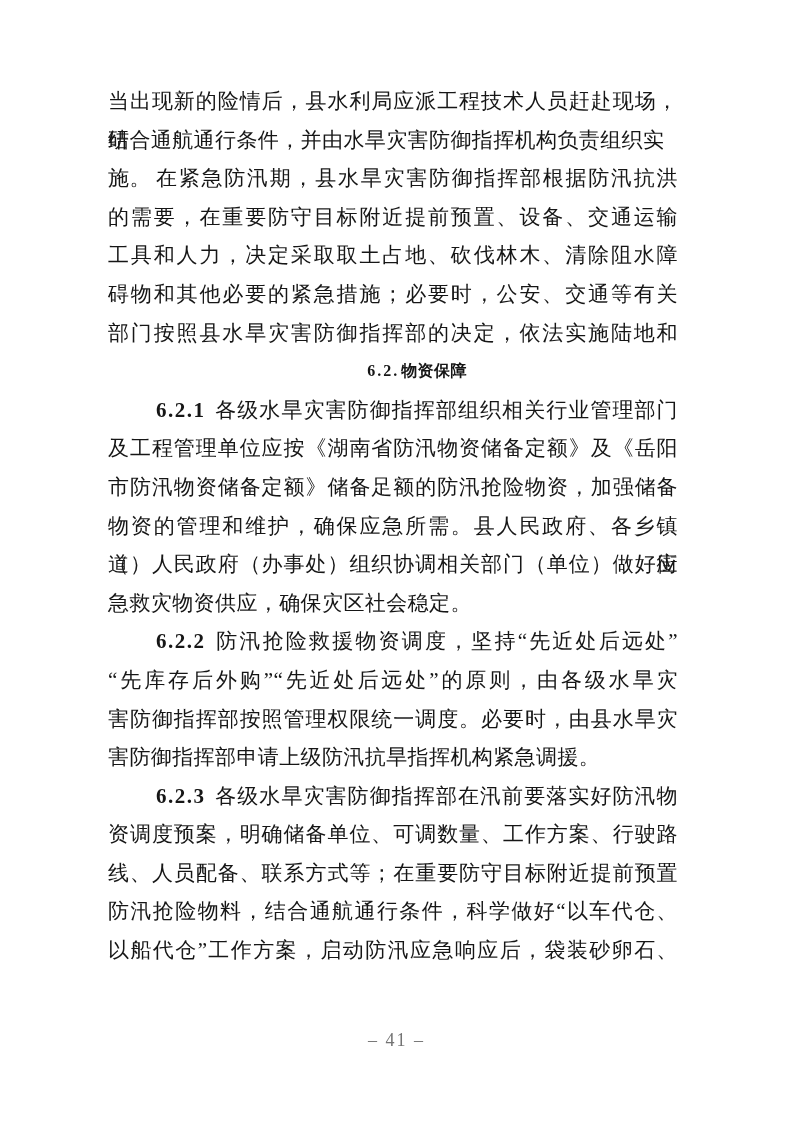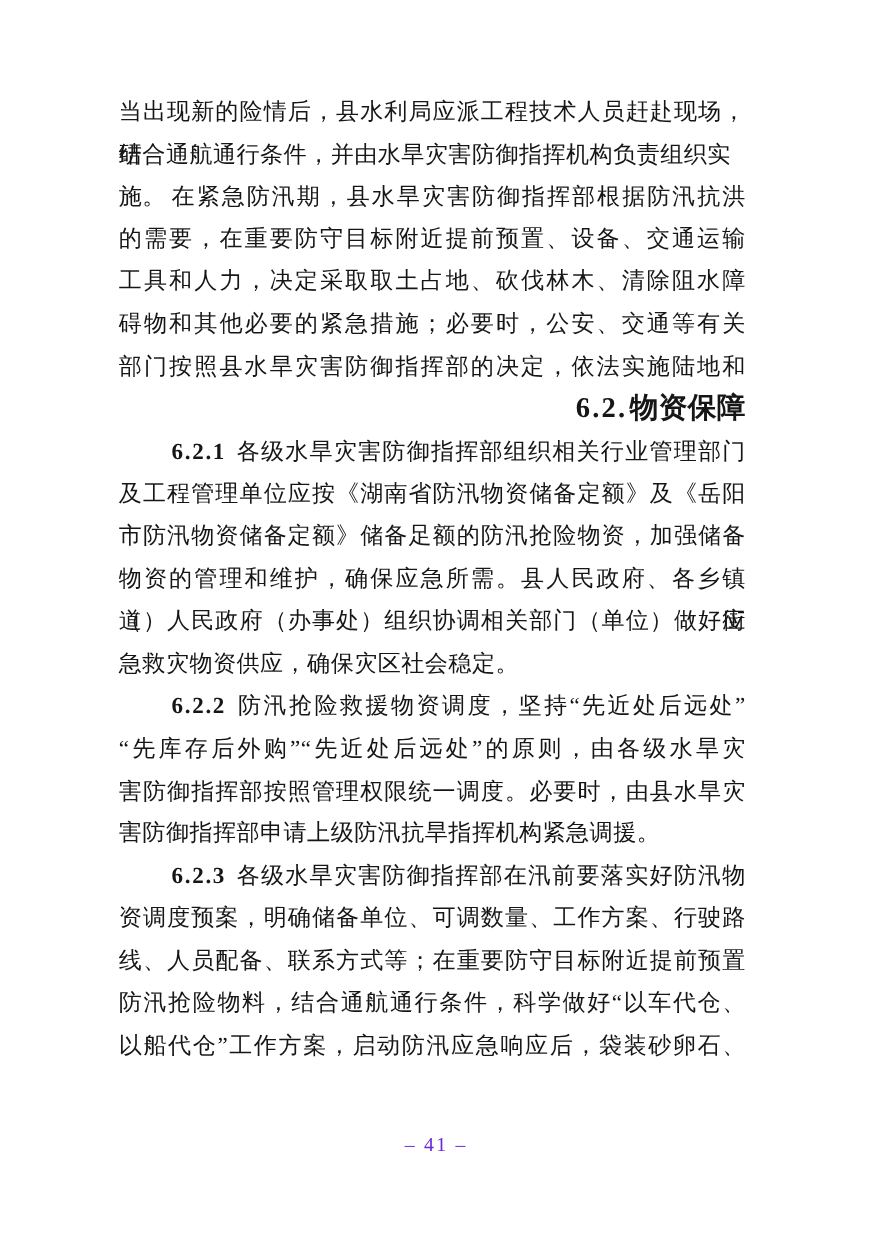--- a/index.html
+++ b/index.html
@@ -43,37 +43,37 @@
     text-indent: 48px;
   }
   .num {
     font-weight: bold;
     font-family: "Liberation Serif", serif;
     letter-spacing: 1.5px;
     margin-right: 9px;
   }
   .line.heading {
     font-weight: bold;
-    font-size: 26px;
-    text-align: right;
+    font-size: 16px;
+    text-align: center;
     text-align-last: auto;
   }
   .line.heading .num {
     margin-right: 2px;
     letter-spacing: 2px;
   }
   .footer {
     position: absolute;
     top: 1030px;
     left: 0;
     width: 100%;
     text-align: center;
     font-size: 18px;
     letter-spacing: 2px;
-    color: #6d28d9;
+    color: #737373;
     font-family: "Liberation Serif", serif;
   }
 </style>
 </head>
 <body>
 
 <div class="page">
   <div class="body-block">
 
     <p class="line">当出现新的险情后，县水利局应派工程技术人员赶赴现场，研</p>

